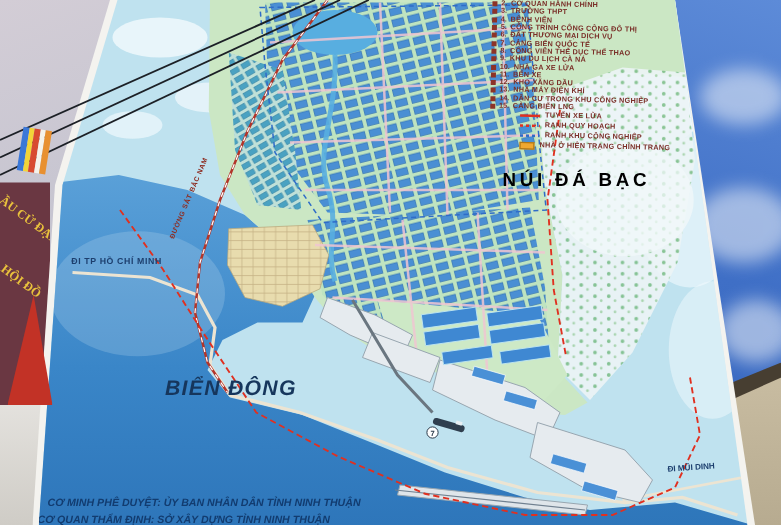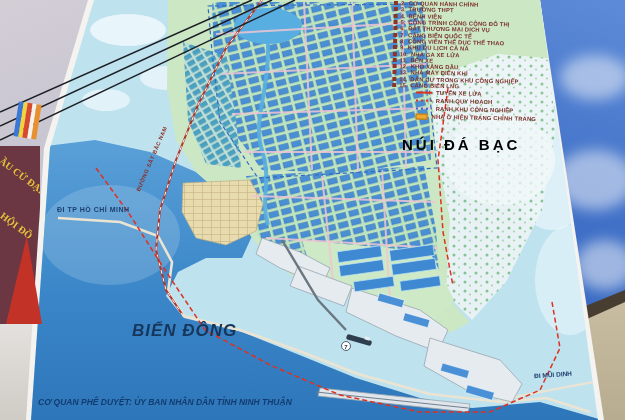--- a/index.html
+++ b/index.html
@@ -34,21 +34,21 @@
   
   #board-frame{left:0;top:0;width:625px;height:420px;background:#f4f3ef;
     clip-path:polygon(88px 0px,540px 0px,604px 420px,26px 420px,44px 148px);z-index:10;}
   #board-map{left:0;top:0;width:625px;height:420px;z-index:11;
     clip-path:polygon(94px 0px,540px 0px,598px 420px,31px 420px,50px 148px);}
   #map-svg{position:absolute;left:0;top:0;}
 
   
   .map-label{position:absolute;color:#1d3f6e;font-weight:bold;white-space:nowrap;}
   #label-mountain{left:402px;top:136px;font-size:15px;letter-spacing:3px;color:#000000;}
-  #label-sea{left:132px;top:301px;font-size:17px;font-style:italic;color:#16365c;letter-spacing:1px;margin-top:20px;}
+  #label-sea{left:132px;top:301px;font-size:17px;font-style:italic;color:#16365c;letter-spacing:1px;}
   #label-road-left{left:57px;top:206px;font-size:7px;letter-spacing:.5px;}
   #label-road-right{left:534px;top:371px;font-size:6.5px;transform:rotate(-4deg);}
   #label-railway{left:138px;top:188px;font-size:5.5px;color:#8d2d22;
     transform:rotate(-67deg);transform-origin:left center;letter-spacing:.5px;}
   .footer-line{position:absolute;color:#123c70;font-weight:bold;font-style:italic;
     font-size:8.5px;white-space:nowrap;}
   #footer1{left:38px;top:397px;}
   #footer2{left:30px;top:410px;}
 
   
@@ -216,21 +216,22 @@
       <text x="346" y="348.5" text-anchor="middle" font-size="6" font-weight="bold" fill="#2a3a4a">7</text>
     </g>
   </svg>
 
   <span class="map-label" id="label-mountain">NÚI ĐÁ BẠC</span>
   <span class="map-label" id="label-sea">BIỂN ĐÔNG</span>
   <span class="map-label" id="label-road-left">ĐI TP HỒ CHÍ MINH</span>
   <span class="map-label" id="label-road-right">ĐI MŨI DINH</span>
   <span class="map-label" id="label-railway">ĐƯỜNG SẮT BẮC NAM</span>
 
-  <span class="footer-line" id="footer1">CƠ QUAN PHÊ DUYỆT: ỦY BAN NHÂN DÂN TỈNH NINH THUẬN</span>
+  <span class="footer-line" id="footer1">CƠ MINH PHÊ DUYỆT: ỦY BAN NHÂN DÂN TỈNH NINH THUẬN</span>
+  <span class="footer-line" id="footer2">CƠ QUAN THẨM ĐỊNH: SỞ XÂY DỰNG TỈNH NINH THUẬN</span>
 
   <div class="abs" id="legend">
     <div id="legend-items">
 
         <div class="legend-row">
           <span class="legend-swatch"></span>
           <span class="legend-num">2.</span>
           <span class="legend-label">CƠ QUAN HÀNH CHÍNH</span>
         </div>
 

